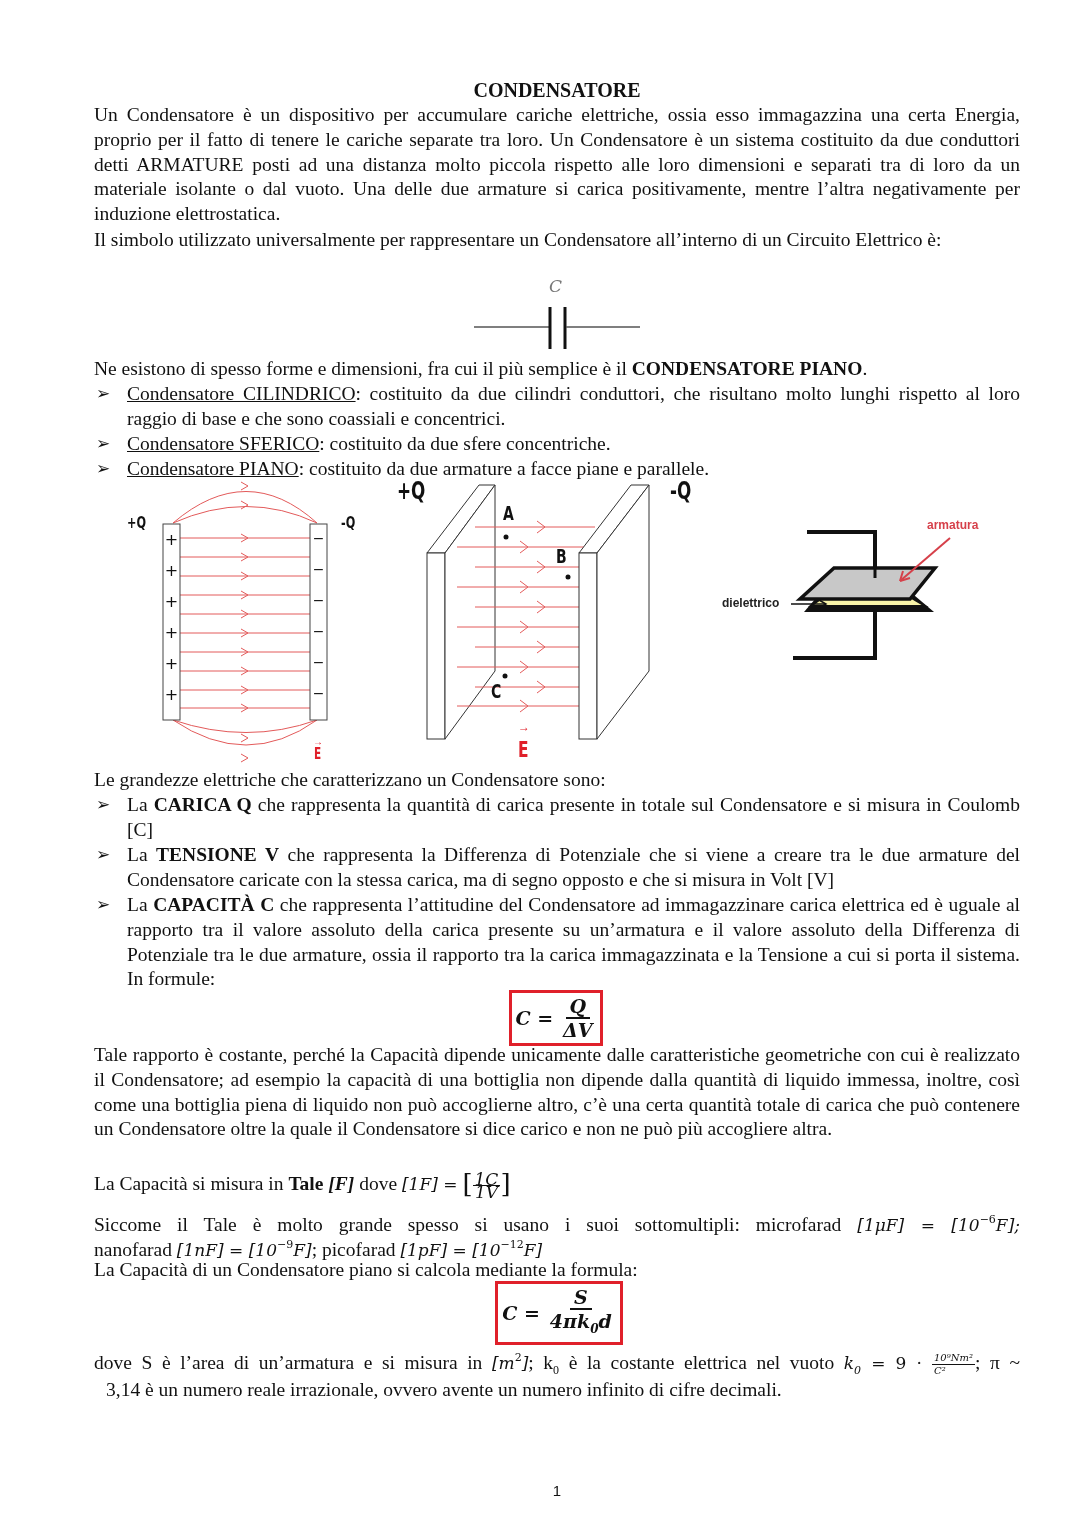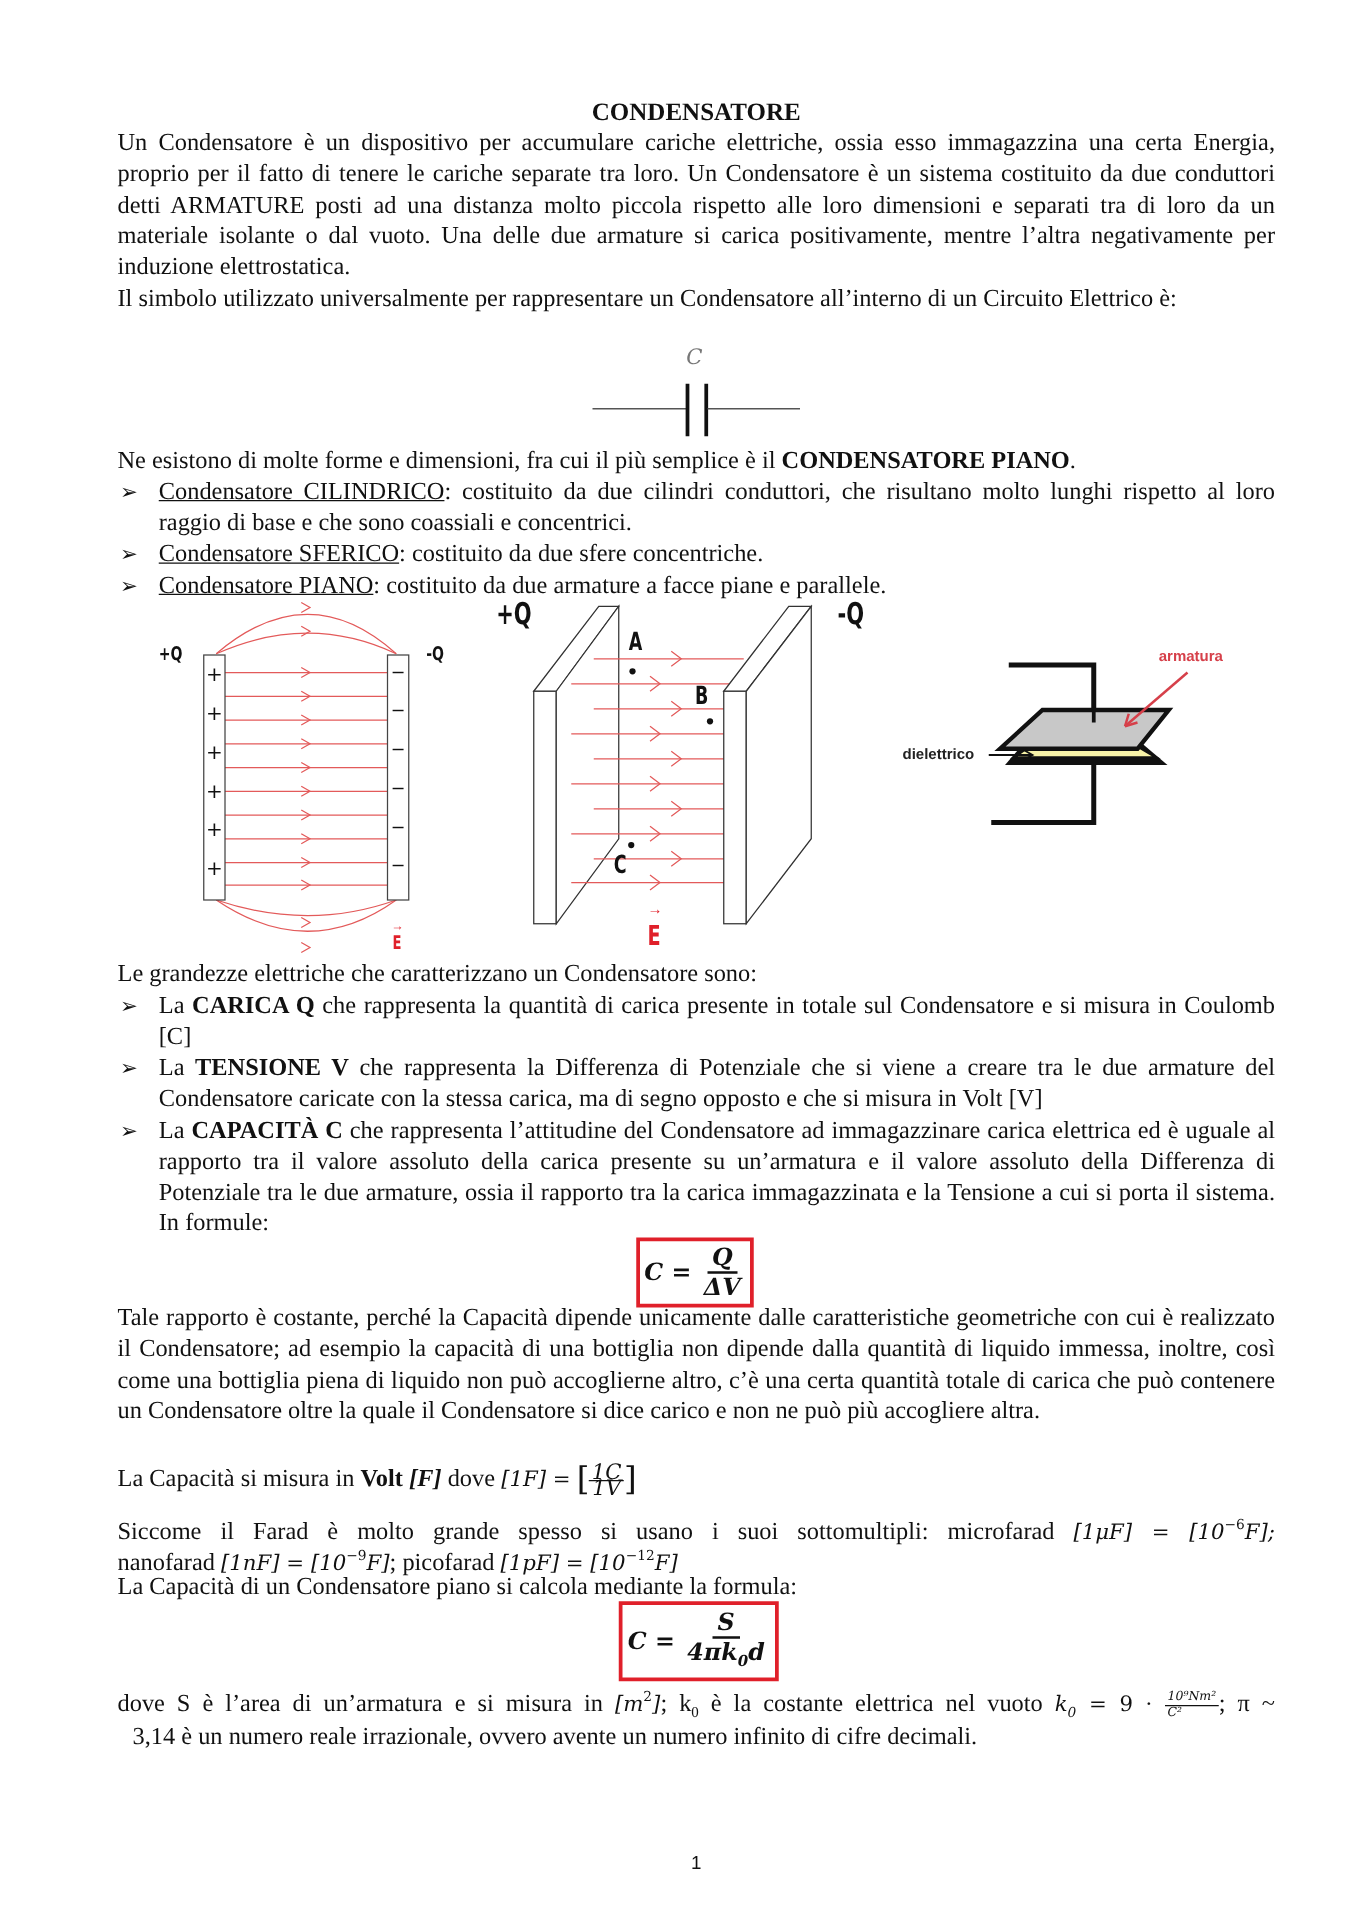--- a/index.html
+++ b/index.html
@@ -46,21 +46,21 @@
     <span style="position:absolute; left:77px; top:0; font-family:'DejaVu Serif',serif; font-style:italic; font-size:17px; color:#777;">C</span>
     <svg width="170" height="80" style="position:absolute;left:0;top:0;">
       <line x1="2" y1="51" x2="77" y2="51" stroke="#555" stroke-width="1.3"></line>
       <line x1="78" y1="31" x2="78" y2="73" stroke="#111" stroke-width="3"></line>
       <line x1="93" y1="31" x2="93" y2="73" stroke="#111" stroke-width="3"></line>
       <line x1="94" y1="51" x2="168" y2="51" stroke="#555" stroke-width="1.3"></line>
     </svg>
   </div>
 
   <div class="para nojust" style="top:357px;">
-    <span>Ne esistono di molte forme e dimensioni, fra cui il più semplice è il </span><b>CONDENSATORE PIANO</b><span>.</span>
+    <span>Ne esistono di spesso forme e dimensioni, fra cui il più semplice è il </span><b>CONDENSATORE PIANO</b><span>.</span>
   </div>
 
   <div class="bul" style="top:382px;">
     <span class="arrow">➢</span>
     <span class="txt"><u>Condensatore CILINDRICO</u><span>: costituito da due cilindri conduttori, che risultano molto lunghi rispetto al loro raggio di base e che sono coassiali e concentrici.</span></span>
   </div>
   <div class="bul" style="top:432px;">
     <span class="arrow">➢</span>
     <span class="txt"><u>Condensatore SFERICO</u><span>: costituito da due sfere concentriche.</span></span>
   </div>
@@ -209,26 +209,26 @@
     <span>C =</span>
     <span class="ffrac">
         <span class="n">Q</span>
         <span class="d">ΔV</span>
       </span>
   </div>
 
   <div class="para" style="top:1043px;">Tale rapporto è costante, perché la Capacità dipende unicamente dalle caratteristiche geometriche con cui è realizzato il Condensatore; ad esempio la capacità di una bottiglia non dipende dalla quantità di liquido immessa, inoltre, così come una bottiglia piena di liquido non può accoglierne altro, c’è una certa quantità totale di carica che può contenere un Condensatore oltre la quale il Condensatore si dice carico e non ne può più accogliere altra.</div>
 
   <div class="para nojust" style="top:1172px;">
-    <span>La Capacità si misura in </span><b>Volt</b> <b><i>[F]</i></b><span> dove </span><span class="math">[1F] =</span>
+    <span>La Capacità si misura in </span><b>Tale</b> <b><i>[F]</i></b><span> dove </span><span class="math">[1F] =</span>
     <span style="font-size:26px;vertical-align:-3px;font-family:'DejaVu Serif',serif;">[</span><span class="frac"><span class="n">1C</span><span class="d">1V</span></span><span style="font-size:26px;vertical-align:-3px;font-family:'DejaVu Serif',serif;">]</span>
   </div>
 
   <div class="para" style="top:1208px; text-align-last:justify;">
-    <span>Siccome il Farad è molto grande spesso si usano i suoi sottomultipli: microfarad </span><span class="math">[1μF] = [10</span><span class="sup math">−6</span><span class="math">F];</span>
+    <span>Siccome il Tale è molto grande spesso si usano i suoi sottomultipli: microfarad </span><span class="math">[1μF] = [10</span><span class="sup math">−6</span><span class="math">F];</span>
   </div>
   <div class="para nojust" style="top:1233px;">
     <span>nanofarad </span><span class="math">[1nF] = [10</span><span class="sup math">−9</span><span class="math">F]</span><span>; picofarad </span><span class="math">[1pF] = [10</span><span class="sup math">−12</span><span class="math">F]</span>
   </div>
 
   <div class="para nojust" style="top:1258px;">La Capacità di un Condensatore piano si calcola mediante la formula:</div>
 
   <div class="formula-box" style="left:478px; top:1281px; width:122px; height:58px; font-size:19px;">
     <span>C =</span>
     <span class="ffrac">

